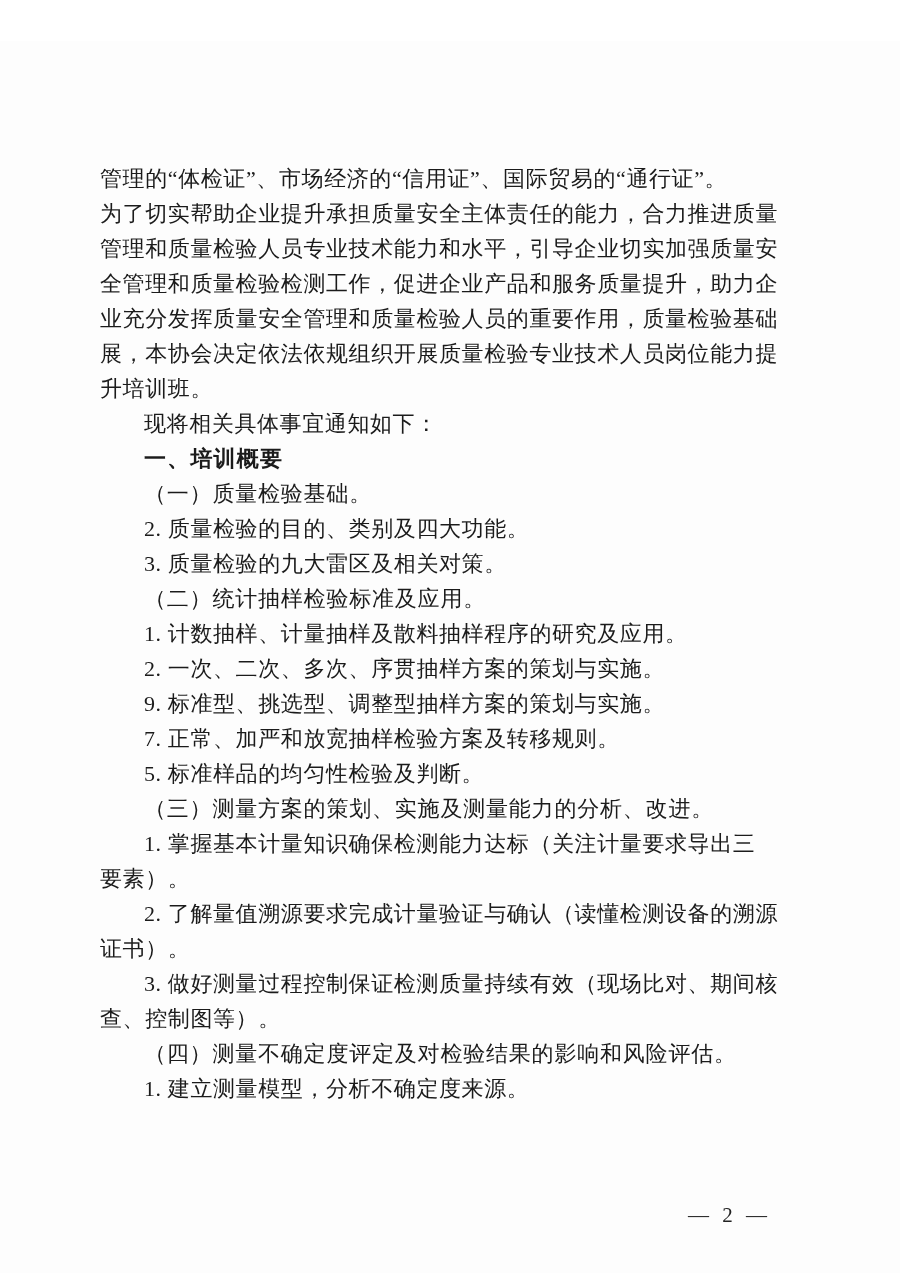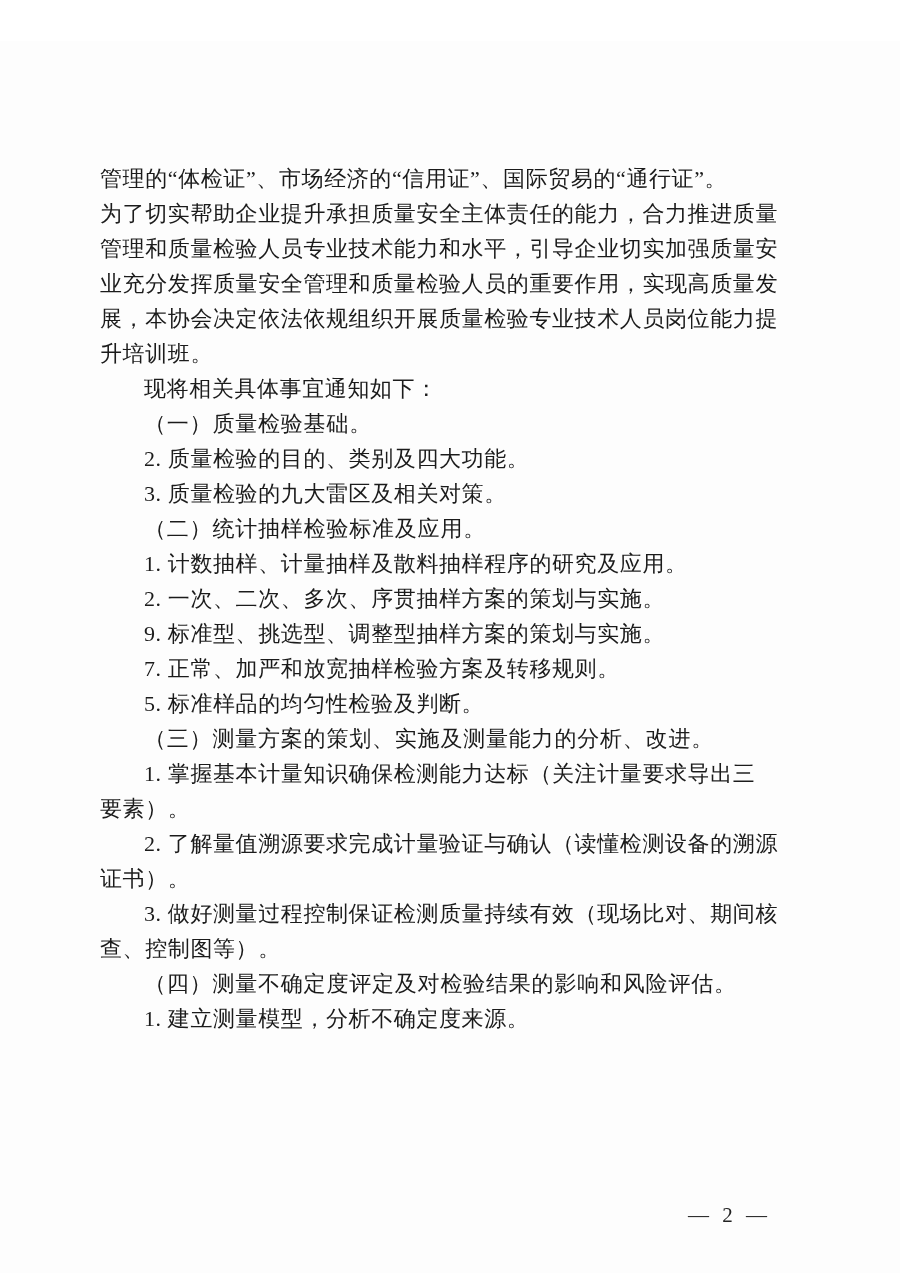--- a/index.html
+++ b/index.html
@@ -54,24 +54,26 @@
   }
 </style>
 </head>
 <body>
 
 <div class="page">
   <div class="content">
     <p class="line">管理的“体检证”、市场经济的“信用证”、国际贸易的“通行证”。</p>
     <p class="line">为了切实帮助企业提升承担质量安全主体责任的能力，合力推进质量</p>
     <p class="line">管理和质量检验人员专业技术能力和水平，引导企业切实加强质量安</p>
-    <p class="line">业充分发挥质量安全管理和质量检验人员的重要作用，实现高质量发</p>
+    <p class="line">全管理和质量检验检测工作，促进企业产品和服务质量提升，助力企</p>
+    <p class="line">业充分发挥质量安全管理和质量检验人员的重要作用，质量检验基础</p>
     <p class="line">展，本协会决定依法依规组织开展质量检验专业技术人员岗位能力提</p>
     <p class="line">升培训班。</p>
     <p class="line indent">现将相关具体事宜通知如下：</p>
+    <p class="line indent h1">一、培训概要</p>
     <p class="line indent h2">（一）质量检验基础。</p>
     <p class="line indent">2. 质量检验的目的、类别及四大功能。</p>
     <p class="line indent">3. 质量检验的九大雷区及相关对策。</p>
     <p class="line indent h2">（二）统计抽样检验标准及应用。</p>
     <p class="line indent">1. 计数抽样、计量抽样及散料抽样程序的研究及应用。</p>
     <p class="line indent">2. 一次、二次、多次、序贯抽样方案的策划与实施。</p>
     <p class="line indent">9. 标准型、挑选型、调整型抽样方案的策划与实施。</p>
     <p class="line indent">7. 正常、加严和放宽抽样检验方案及转移规则。</p>
     <p class="line indent">5. 标准样品的均匀性检验及判断。</p>
     <p class="line indent h2">（三）测量方案的策划、实施及测量能力的分析、改进。</p>

